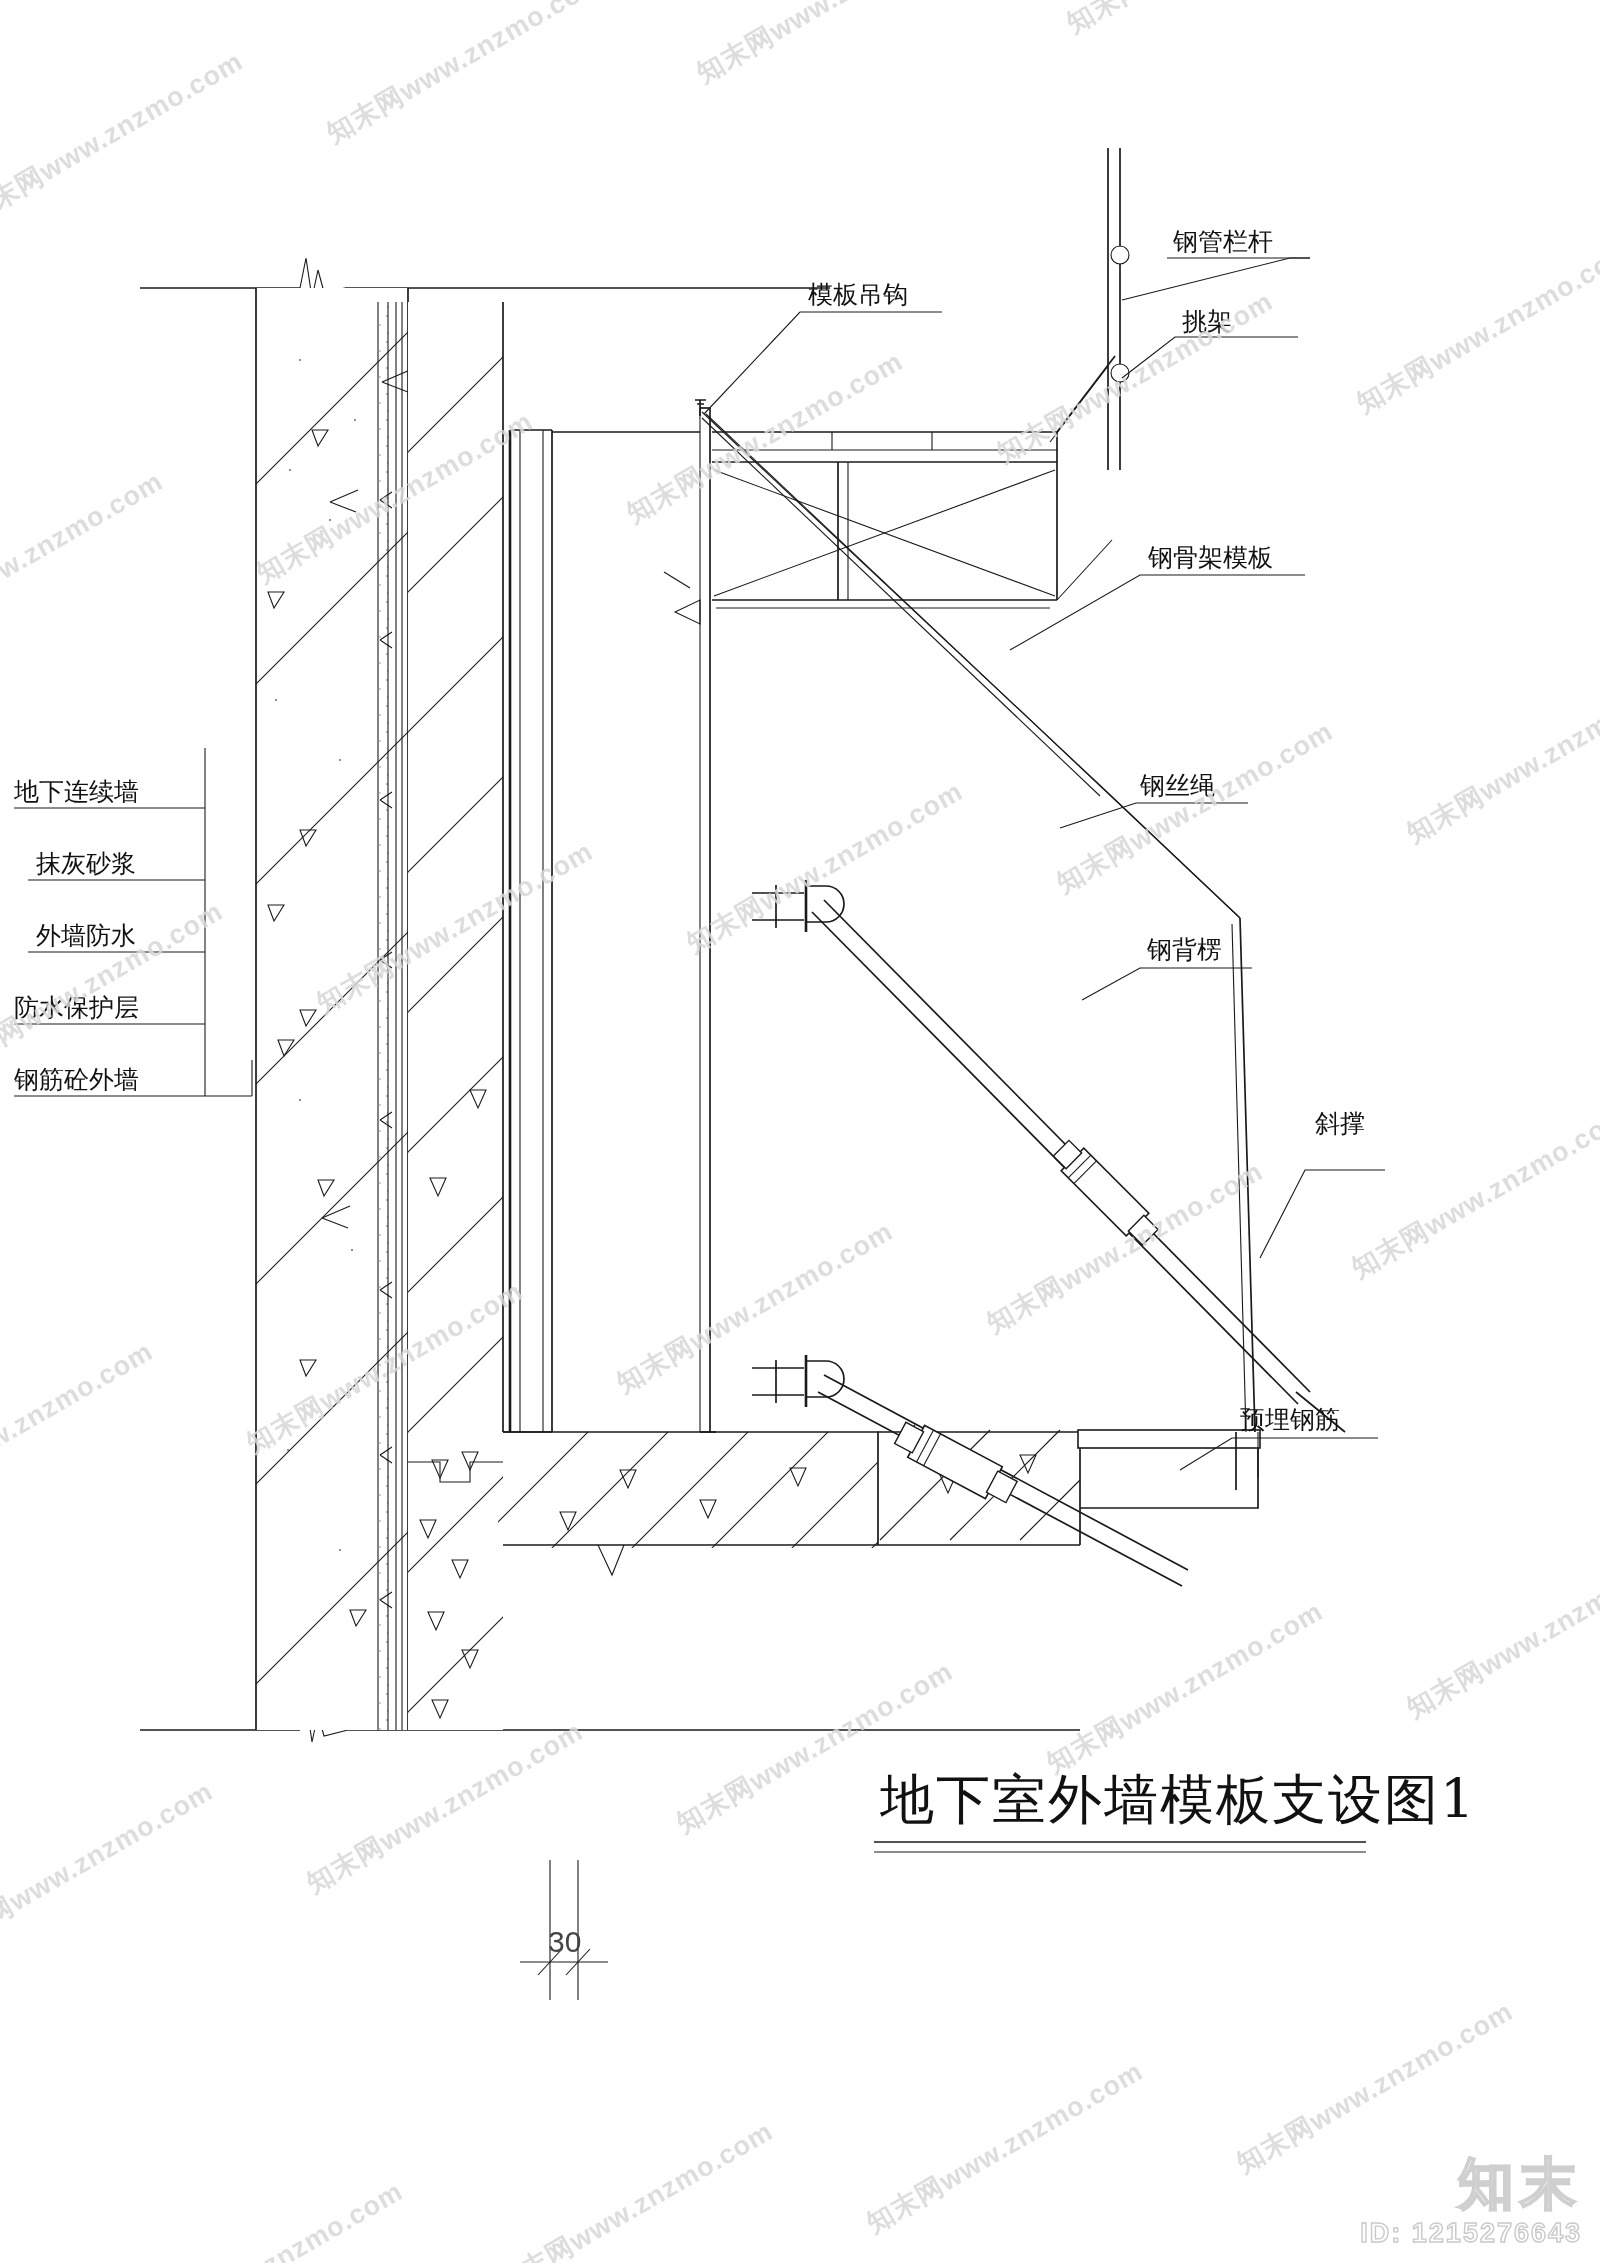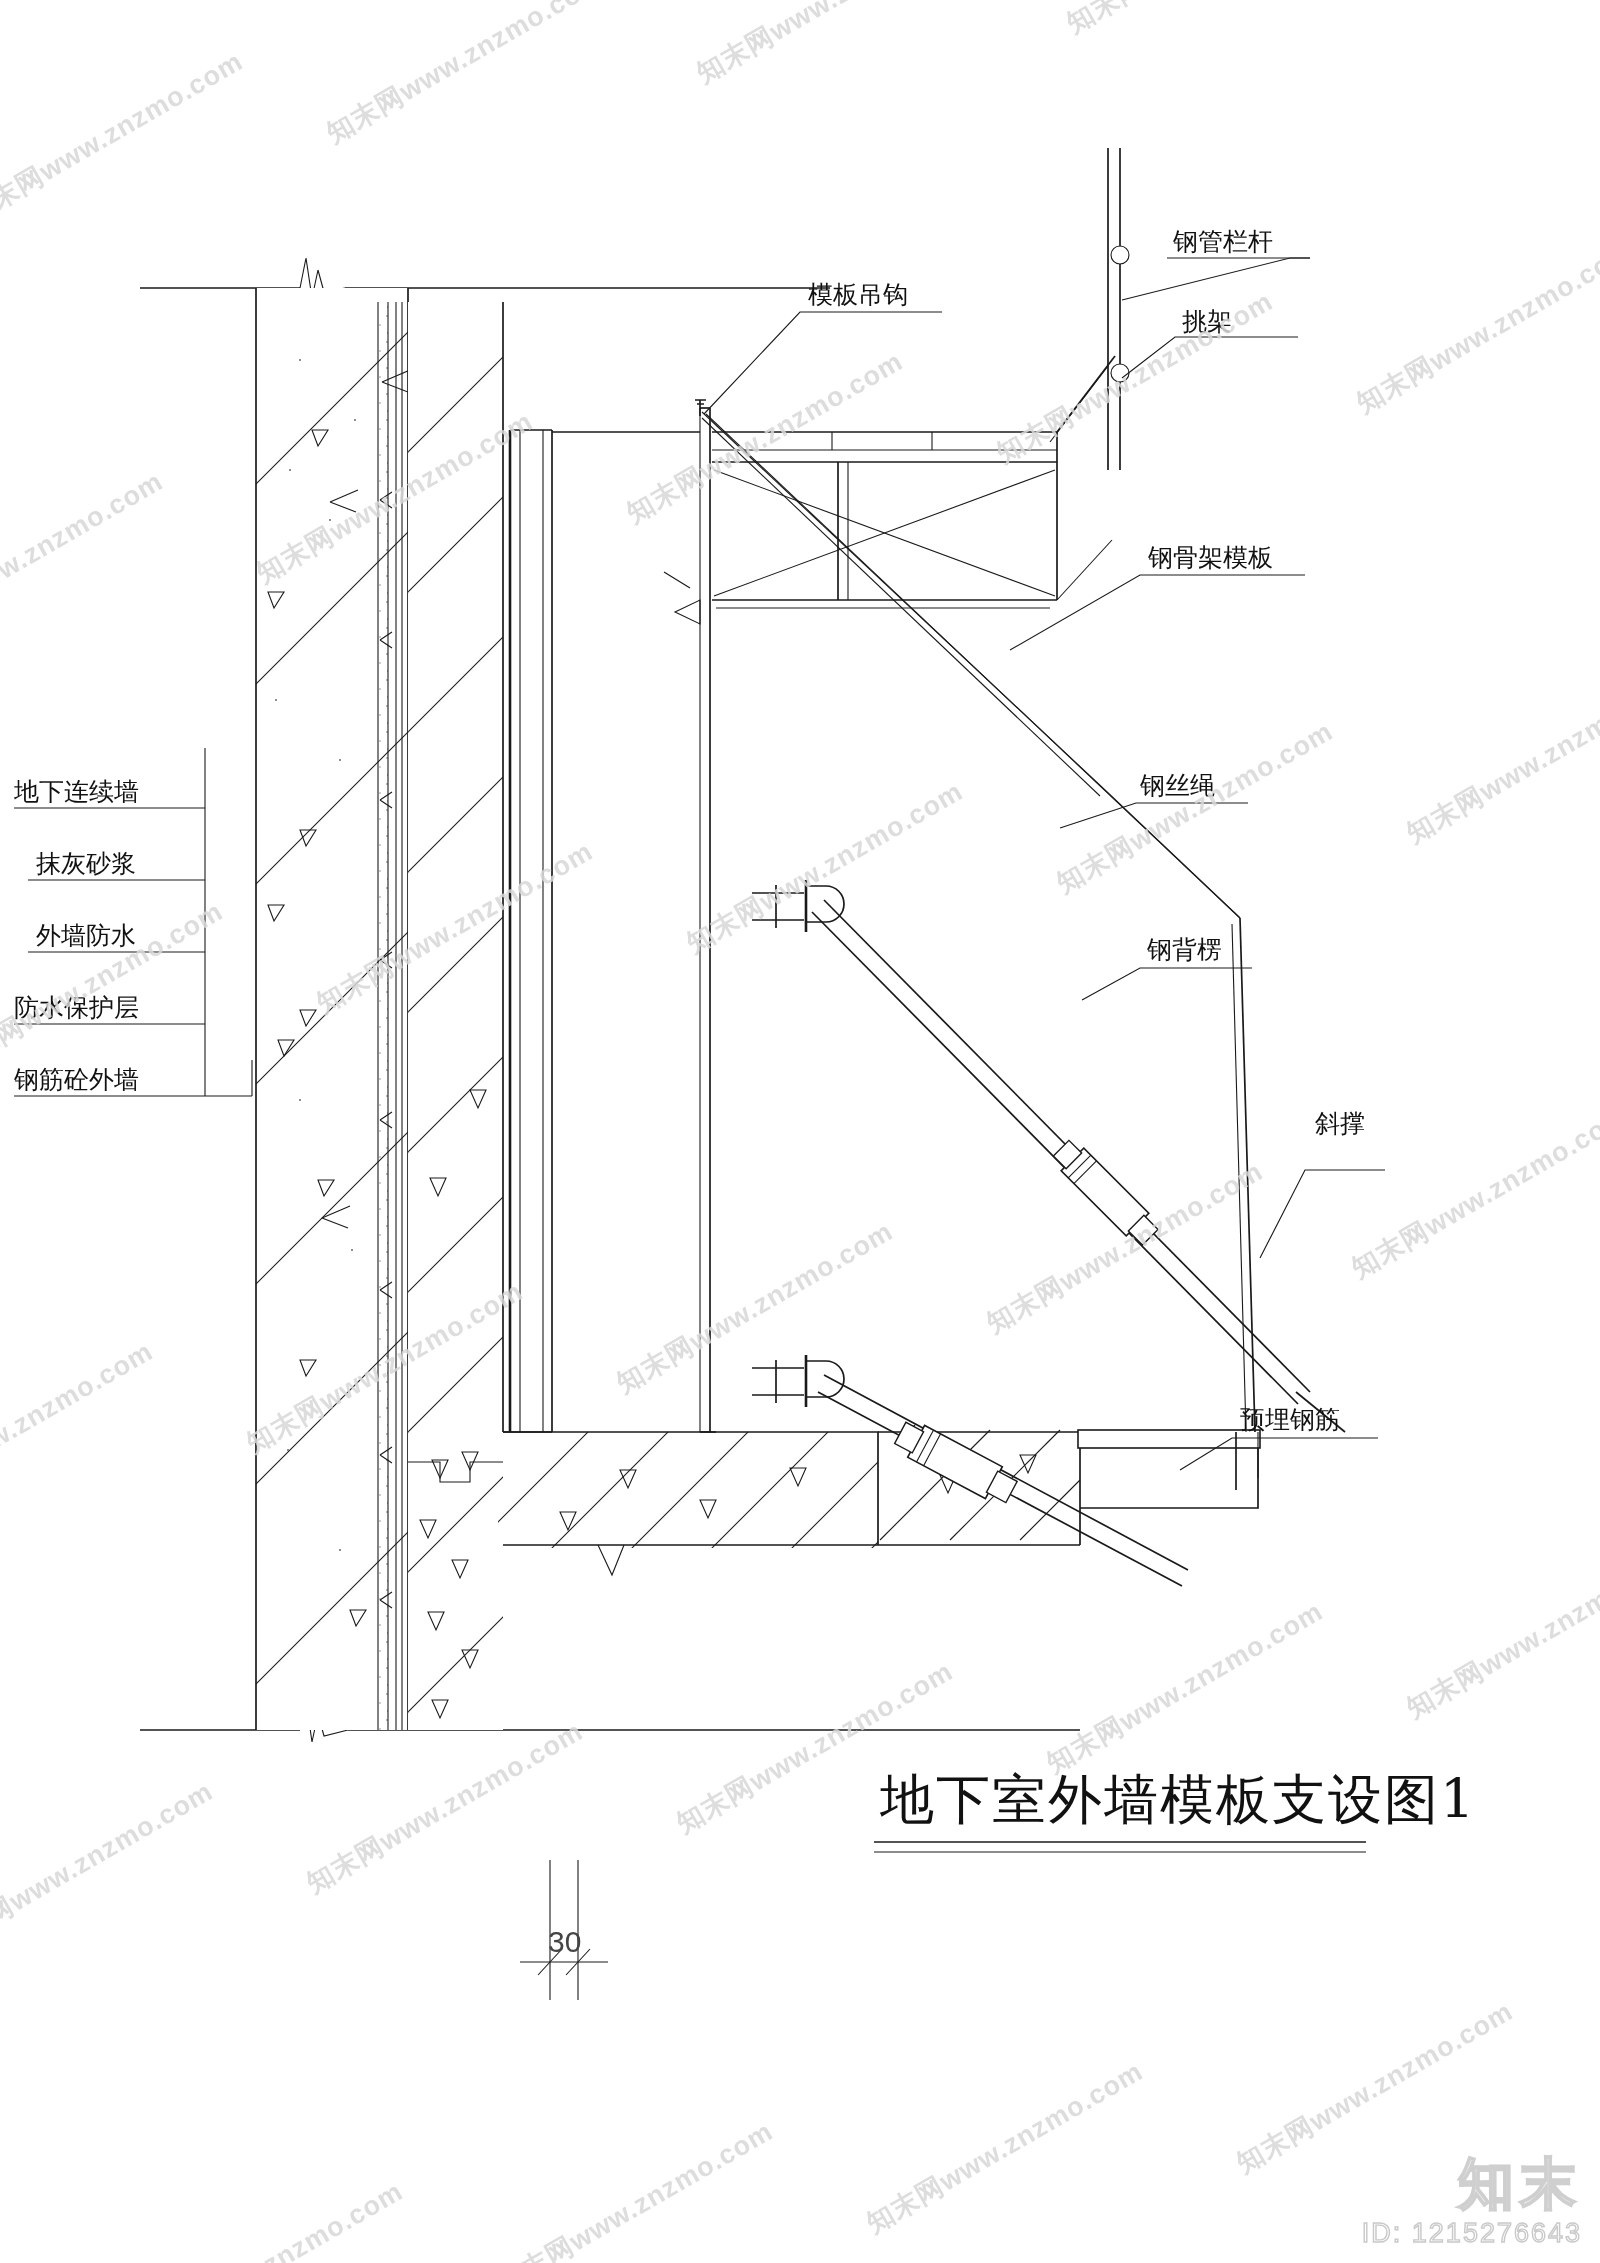--- a/index.html
+++ b/index.html
@@ -16,21 +16,21 @@
       font-size:27px;font-weight:700;letter-spacing:1px;
       transform:rotate(-30deg);transform-origin:left top;opacity:.85;}
 
   
   .brand{position:absolute;right:18px;bottom:14px;text-align:right;
          pointer-events:none;}
   .brand .mark{font-family:"DejaVu Sans",sans-serif;font-size:56px;
                font-weight:700;letter-spacing:6px;color:#fff;
                -webkit-text-stroke:2px #cfcfcf;line-height:1;}
   .brand .idline{font-family:"Liberation Sans","DejaVu Sans",sans-serif;
-                 font-size:27px;font-weight:400;letter-spacing:2px;
+                 font-size:27px;font-weight:700;letter-spacing:2px;
                  color:#fff;-webkit-text-stroke:1.4px #c9c9c9;margin-top:6px;}
 
   
   .thin{stroke:#1a1a1a;stroke-width:1.1;fill:none;}
   .med{stroke:#1a1a1a;stroke-width:1.7;fill:none;}
   .thick{stroke:#1a1a1a;stroke-width:2.6;fill:none;}
   .hatch{stroke:#1a1a1a;stroke-width:1.1;fill:none;}
   .tri{stroke:#1a1a1a;stroke-width:1.1;fill:none;}
   .wht{fill:#ffffff;}
   text{fill:#111;}

